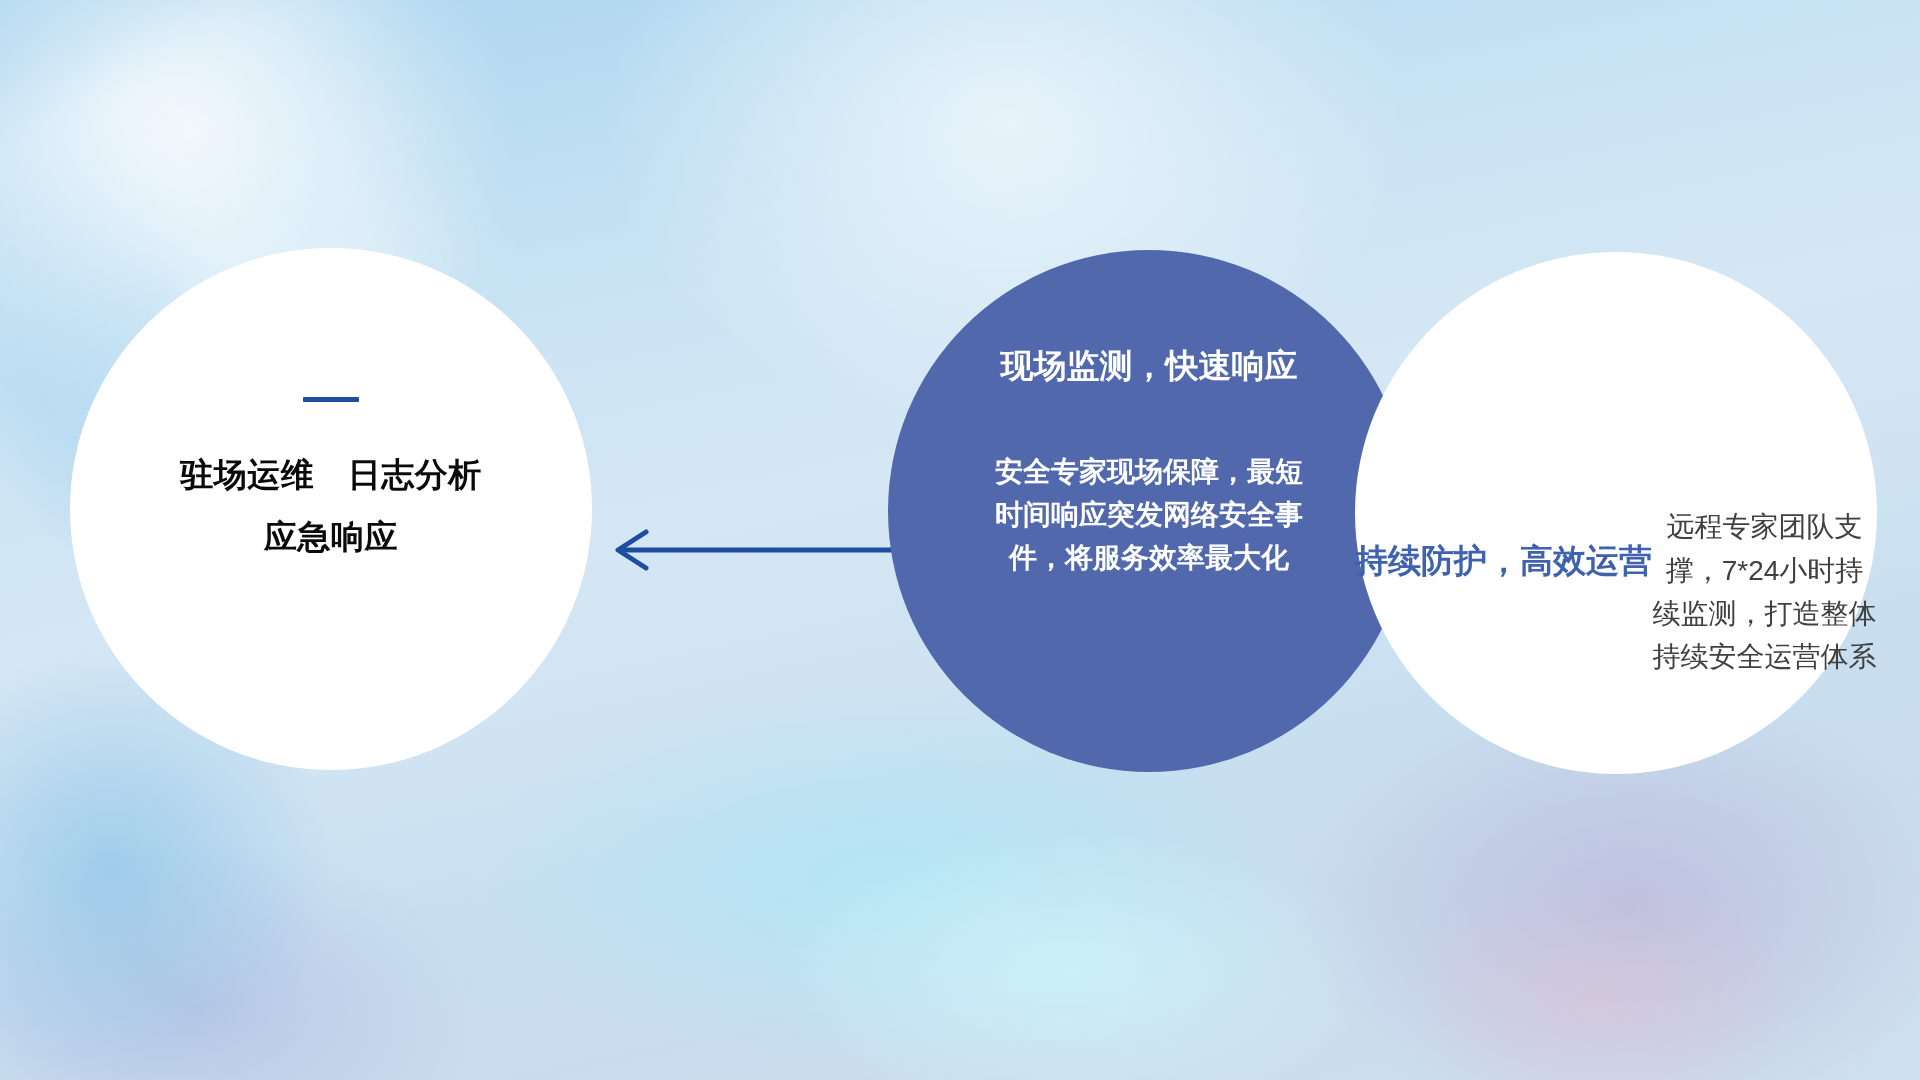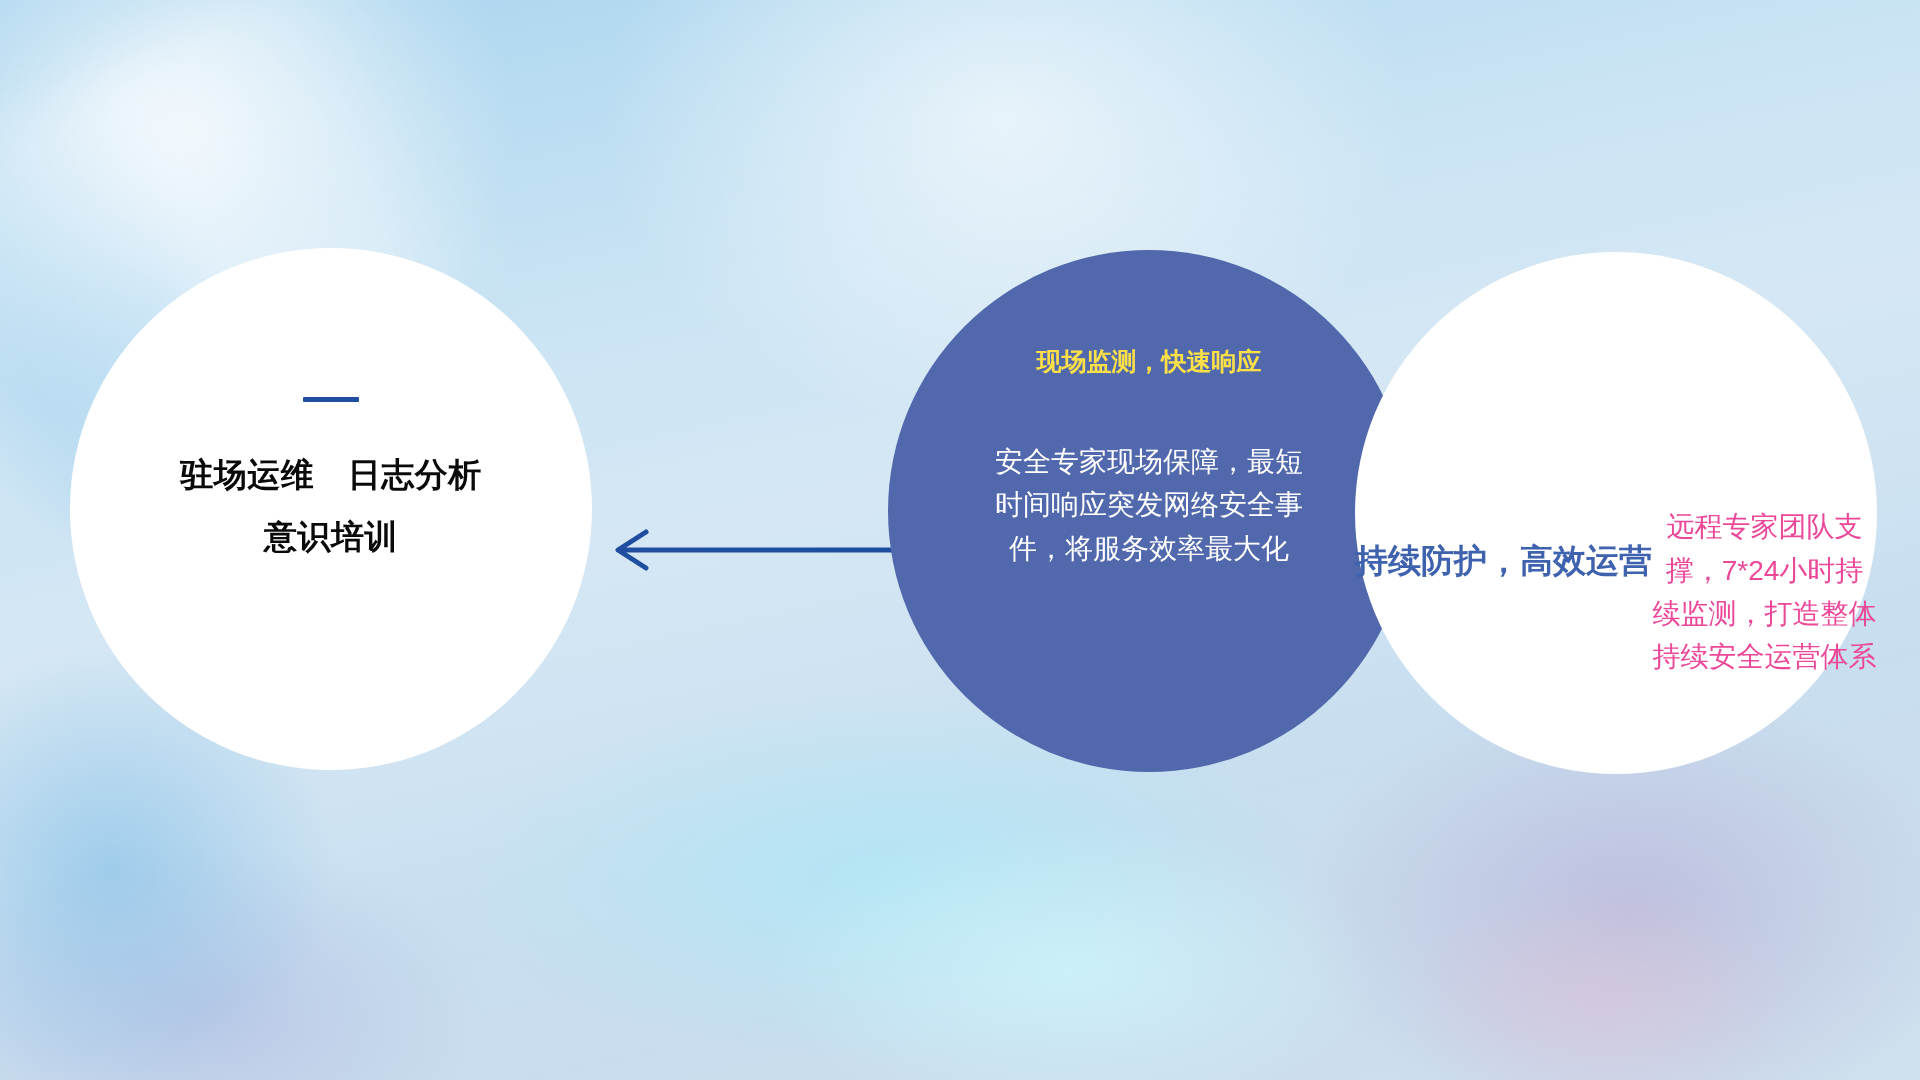--- a/index.html
+++ b/index.html
@@ -186,34 +186,34 @@
     top: 0;
     width: 522px;
     height: 522px;
     display: flex;
     flex-direction: column;
     align-items: center;
     padding-top: 96px;
     box-sizing: border-box;
   }
   .center-title {
-    font-size: 25px;
-    font-weight: 700;
-    color: #fde047;
+    font-size: 33px;
+    font-weight: 700;
+    color: #ffffff;
     white-space: nowrap;
     line-height: 1.2;
   }
   .center-body {
     margin-top: 64px;
     width: 330px;
     font-size: 28px;
     color: #ffffff;
     text-align: center;
     line-height: 1.55;
-    font-weight: 400;
+    font-weight: 700;
   }
 
   
   .right-inner {
     position: absolute;
     left: 0;
     top: 0;
     width: 522px;
     height: 522px;
     display: flex;
@@ -226,21 +226,21 @@
     font-size: 33px;
     font-weight: 700;
     color: #3f62ae;
     white-space: nowrap;
     line-height: 1.2;
   }
   .right-body {
     margin-top: 62px;
     width: 400px;
     font-size: 28px;
-    color: #ec4899;
+    color: #404040;
     text-align: center;
     line-height: 1.55;
     font-weight: 400;
   }
 
   
   #flow-arrow {
     position: absolute;
     left: 600px;
     top: 520px;
@@ -263,21 +263,21 @@
   <div class="bg-violet-br"></div>
   <div class="bg-violet-bl"></div>
   <div class="bg-blue-bottom-left"></div>
   <div class="bg-pink-b"></div>
 
   <div class="circle" id="circle-left">
     <div class="left-inner">
       <div class="left-dash"></div>
       <div class="left-lines">
         <div class="left-line">驻场运维　日志分析</div>
-        <div class="left-line">意识培训</div>
+        <div class="left-line">应急响应</div>
       </div>
     </div>
   </div>
 
   <svg id="flow-arrow" viewBox="0 0 300 60">
     <line x1="296" y1="30" x2="22" y2="30" stroke="#1f4da0" stroke-width="5"></line>
     <polyline points="46,12 18,30 46,48" fill="none" stroke="#1f4da0" stroke-width="5" stroke-linecap="round" stroke-linejoin="round"></polyline>
   </svg>
 
   <div class="circle" id="circle-center">

